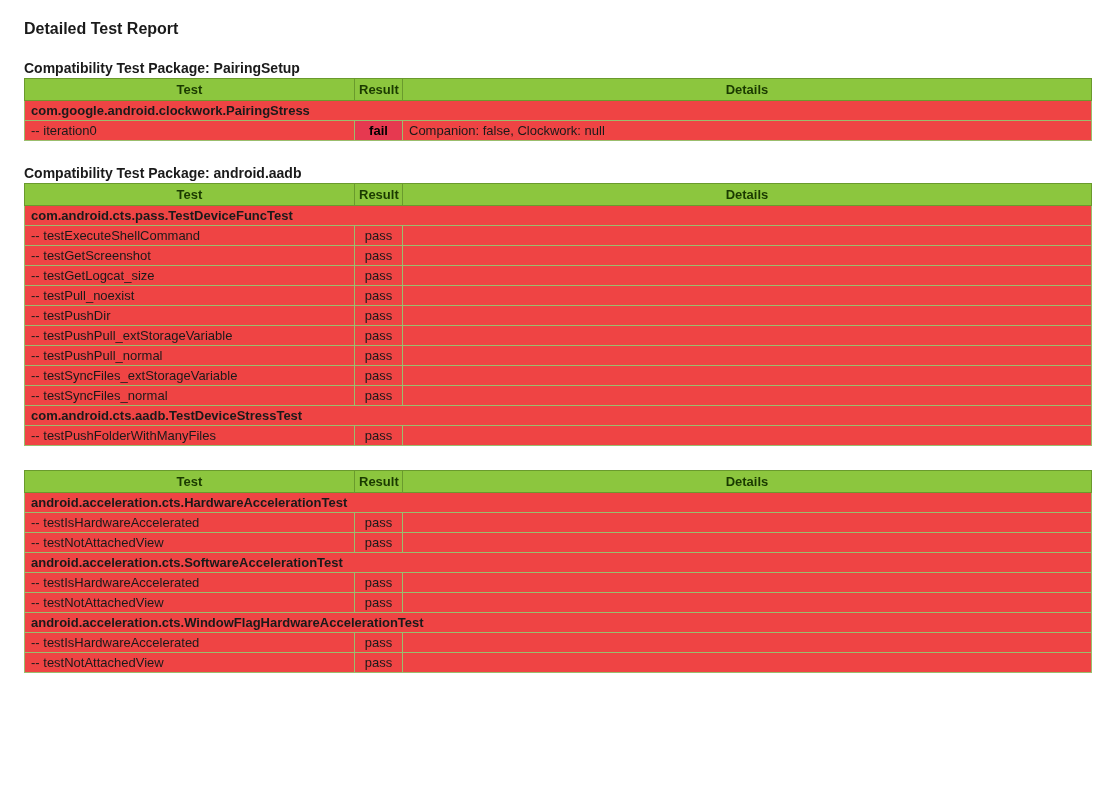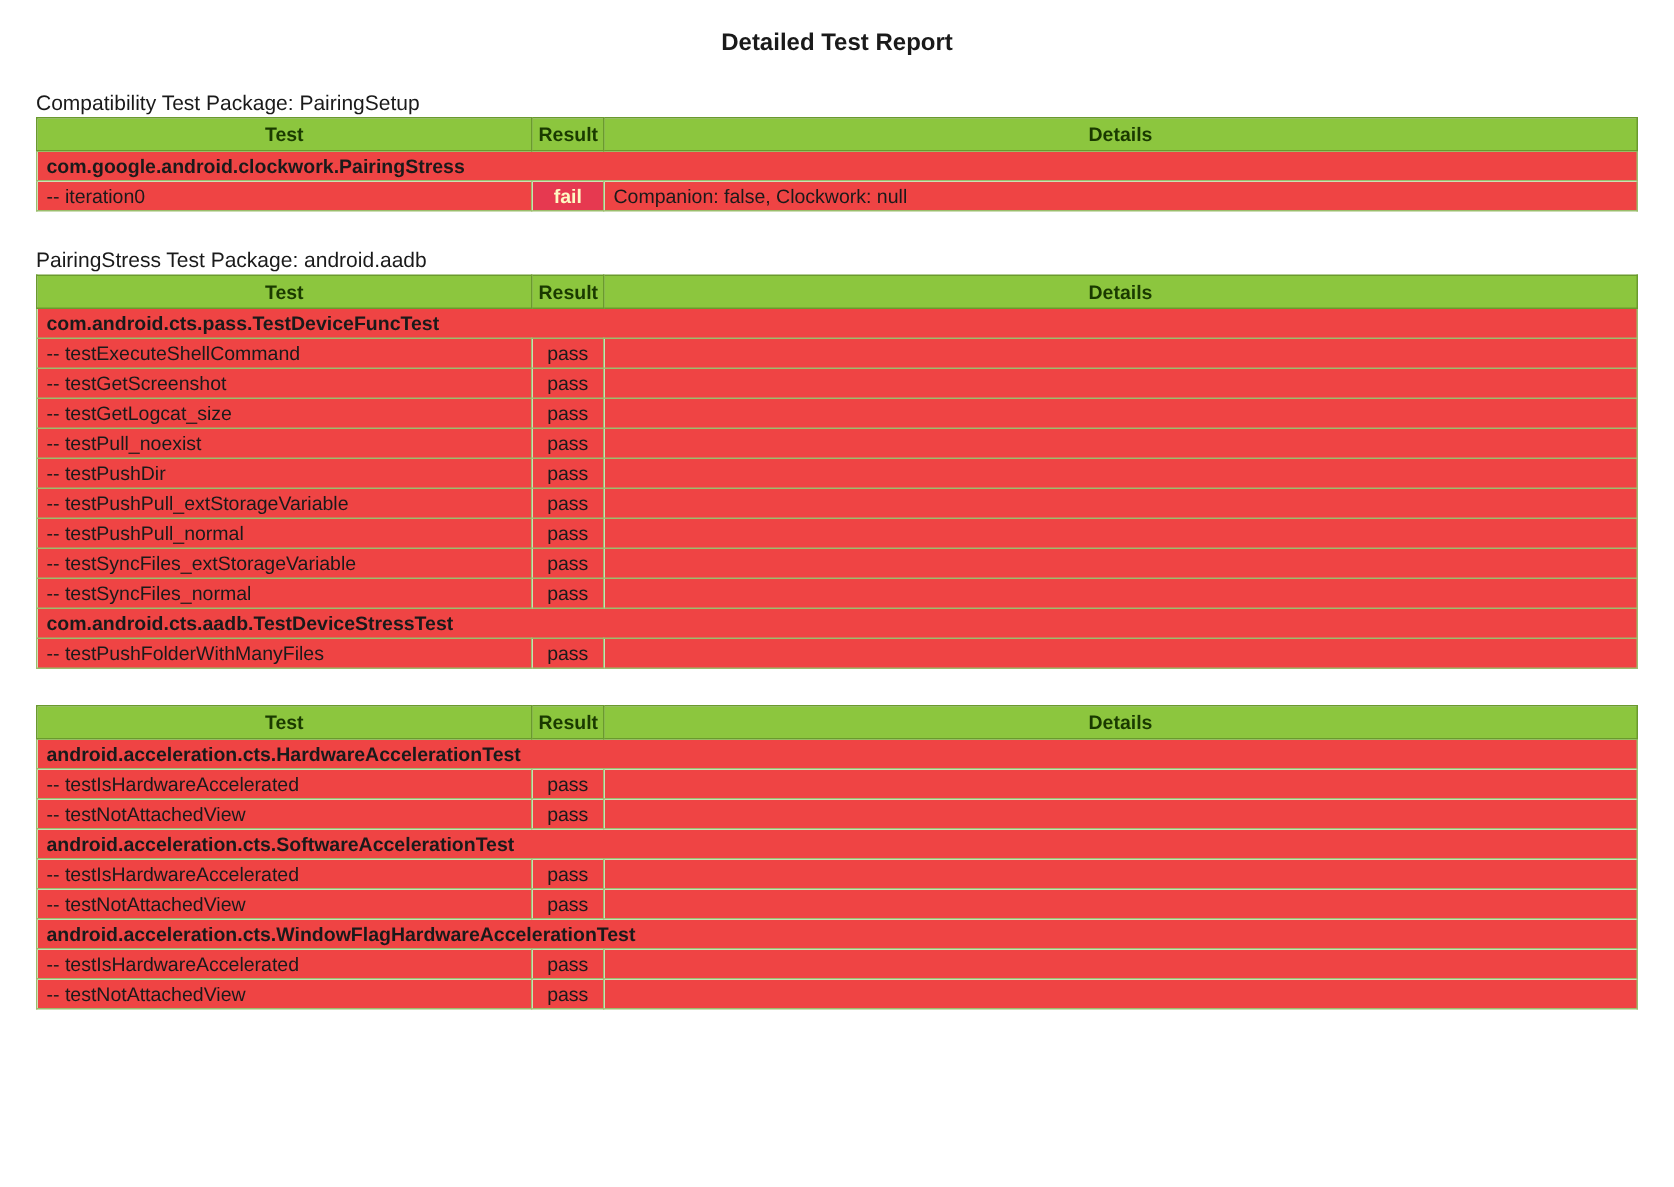--- a/index.html
+++ b/index.html
@@ -5,26 +5,25 @@
   body {
     font-family: Arial, Helvetica, sans-serif;
     font-size: 13px;
     background: #ffffff;
     margin: 0;
     padding: 20px 24px;
     color: #1a1a1a;
   }
   h1 {
     font-size: 16px;
-    text-align: center;
     margin: 0 0 22px 0;
     font-weight: bold;
   }
   .pkg-title {
-    font-weight: normal;
+    font-weight: bold;
     font-size: 14px;
     margin-bottom: 2px;
   }
   .pkg-block {
     margin-bottom: 24px;
   }
   table {
     width: 100%;
     border-collapse: collapse;
     table-layout: fixed;
@@ -50,21 +49,21 @@
     overflow: hidden;
   }
   tr.suite-row td {
     font-weight: bold;
   }
   td.result {
     text-align: center;
   }
   td.result.fail {
     background: #E63950;
-    color: #fef9c3;
+    color: #000000;
     font-weight: bold;
   }
   
 </style>
 </head>
 <body>
 
 <h1>Detailed Test Report</h1>
 
 <div id="packages">
@@ -89,21 +88,21 @@
           </tr>
           <tr>
             <td>-- iteration0</td>
             <td class="result fail">fail</td>
             <td>Companion: false, Clockwork: null</td>
           </tr>
         </tbody>
       </table>
     </div>
     <div class="pkg-block">
-      <div class="pkg-title">PairingStress Test Package: android.aadb</div>
+      <div class="pkg-title">Compatibility Test Package: android.aadb</div>
       <table>
         <colgroup>
           <col class="col-test">
           <col class="col-result">
           <col class="col-details">
         </colgroup>
         <thead>
           <tr>
             <th>Test</th>
             <th>Result</th>

